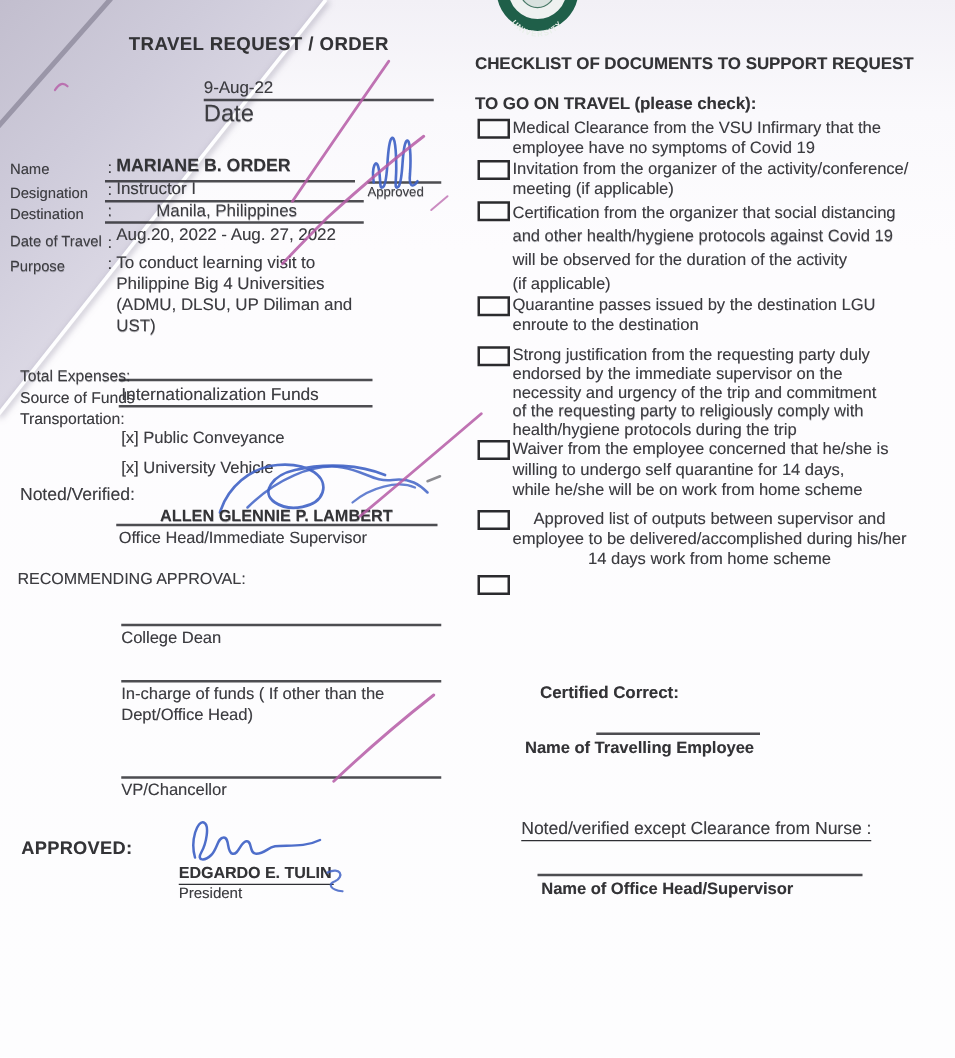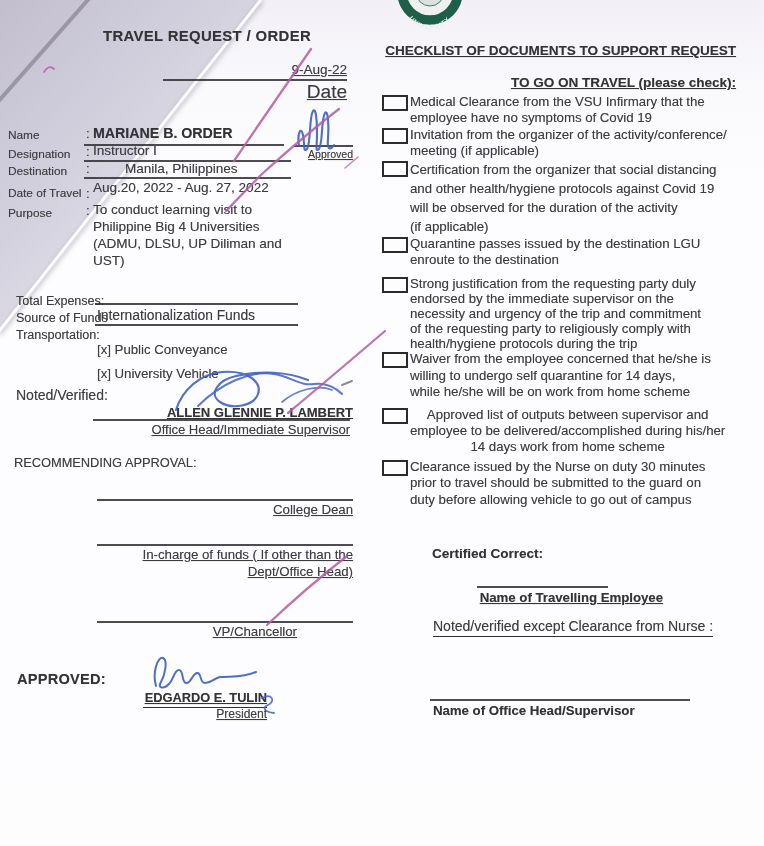--- a/index.html
+++ b/index.html
@@ -11,21 +11,21 @@
   *{box-sizing:border-box;margin:0;padding:0;}
   html,body{width:764px;height:846px;overflow:hidden;}
   body{font-family:"Liberation Sans","DejaVu Sans",sans-serif;background:#ffffff;}
   #paper{
     position:relative;width:764px;height:846px;
     background:linear-gradient(180deg,#f2f0f6 0,#faf9fc 90px,#fdfcfe 200px,#fdfdfe 100%);
     color:var(--ink);
   }
   .txt{position:absolute;color:#3c3c40;text-shadow:0.2px 0.2px 0.5px rgba(70,70,80,.45);white-space:pre-line;}
   .b{font-weight:bold;color:#333336;}
-  .ctr{text-align:right;text-decoration:underline;}
+  .ctr{text-align:left;}
   .rule{position:absolute;background:#2e2e33;height:2px;opacity:.85;}
   .thin{height:1.5px;}
   
   .fold{
     position:absolute;left:0;top:0;width:262px;height:332px;
     clip-path:polygon(0 0,262px 0,0 332px);
     background:linear-gradient(133deg,#c2bece 0%,#cfccdb 30%,#dcd9e5 55%,#eae8f0 78%,#f4f2f8 100%);
   }
   .fold-darkline{
     position:absolute;left:-3px;top:101px;width:140px;height:4px;background:#8a8698;
@@ -196,31 +196,28 @@
 while he/she will be on work from home scheme</span>
     </div>
     <div class="chk-item mb3">
       <span class="chk-box"></span>
       <span class="chk-text">Approved list of outputs between supervisor and
 employee to be delivered/accomplished during his/her
 14 days work from home scheme</span>
     </div>
     <div class="chk-item">
       <span class="chk-box"></span>
-      <span class="chk-text">Clearance issued by the Nurse on duty 30 minutes
-prior to travel should be submitted to the guard on
-duty before allowing vehicle to go out of campus</span>
     </div>
   </div>
 
   <div class="txt b" style="left:432px;top:546px;font-size:13.5px;">Certified Correct:</div>
   <div class="rule thin" style="left:477px;top:586px;width:131px;"></div>
   <div class="txt b ctr" style="left:420px;top:590px;width:243px;font-size:13.2px;">Name of Travelling Employee</div>
 
-  <div class="txt underlined" style="left:417px;top:618px;font-size:14px;margin-left:16px;">Noted/verified except Clearance from Nurse :</div>
+  <div class="txt underlined" style="left:417px;top:654px;font-size:14px;">Noted/verified except Clearance from Nurse :</div>
 
   <div class="rule" style="left:430px;top:699px;width:260px;"></div>
   <div class="txt b" style="left:433px;top:703px;font-size:13.2px;">Name of Office Head/Supervisor</div>
 
   <svg class="marks" style="left:0;top:0;width:764px;height:846px;" viewBox="0 0 764 846">
     <path d="M234,161 Q270,108 311,49" fill="none" stroke="currentColor" stroke-width="2.3" stroke-linecap="round" opacity=".85"></path>
     <path d="M226,211 Q240,196 262,174 Q305,135 339,109" fill="none" stroke="currentColor" stroke-width="2.3" stroke-linecap="round" opacity=".85"></path>
     <path d="M345,168 l13,-11" fill="none" stroke="currentColor" stroke-width="1.6" stroke-linecap="round" opacity=".7"></path>
     <path d="M288,413 Q330,378 385,331" fill="none" stroke="currentColor" stroke-width="2.3" stroke-linecap="round" opacity=".85"></path>
     <path d="M267,625 Q305,589 347,556" fill="none" stroke="currentColor" stroke-width="2.3" stroke-linecap="round" opacity=".85"></path>

